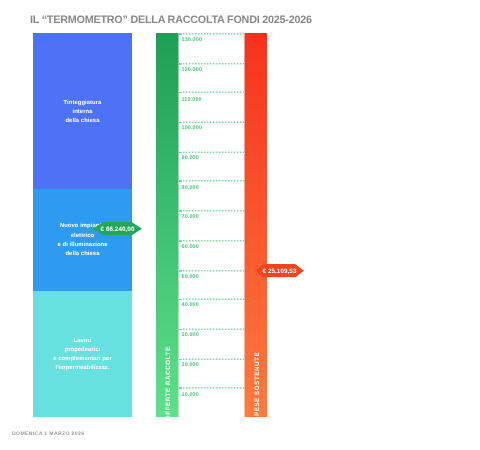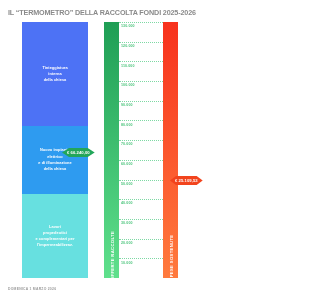--- a/index.html
+++ b/index.html
@@ -10,21 +10,21 @@
     width: 212px;
     height: 300px;
     background: #ffffff;
     font-family: "Liberation Sans", sans-serif;
     overflow: hidden;
     position: relative;
   }
 
   #page-title {
     position: absolute;
-    left: 8px;
+    left: 20px;
     top: 8px;
     width: 196px;
     font-size: 7.2px;
     font-weight: bold;
     letter-spacing: -0.15px;
     color: #8a8a8a;
     white-space: nowrap;
     font-family: "Liberation Sans", sans-serif;
   }
 

